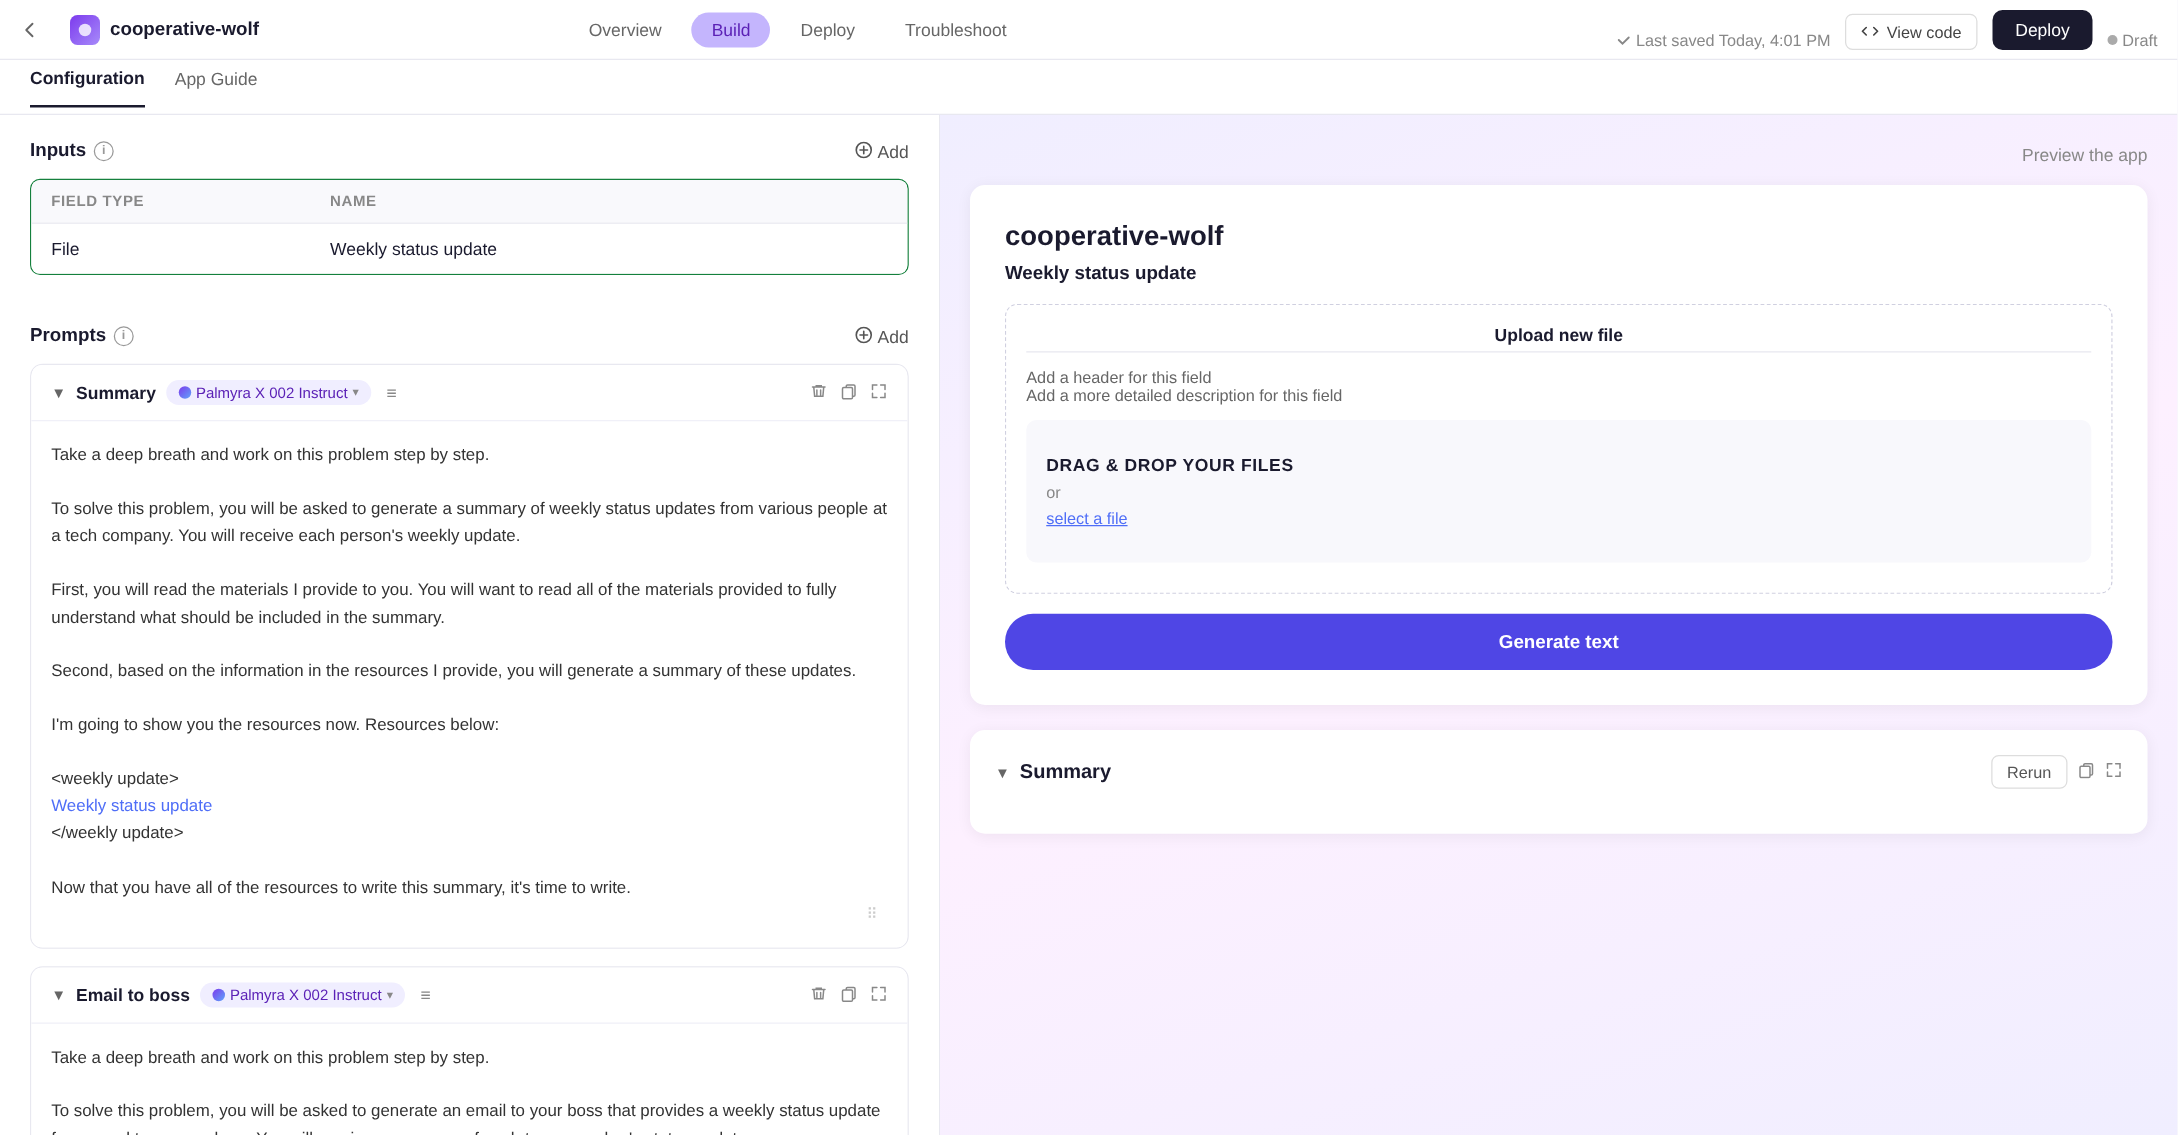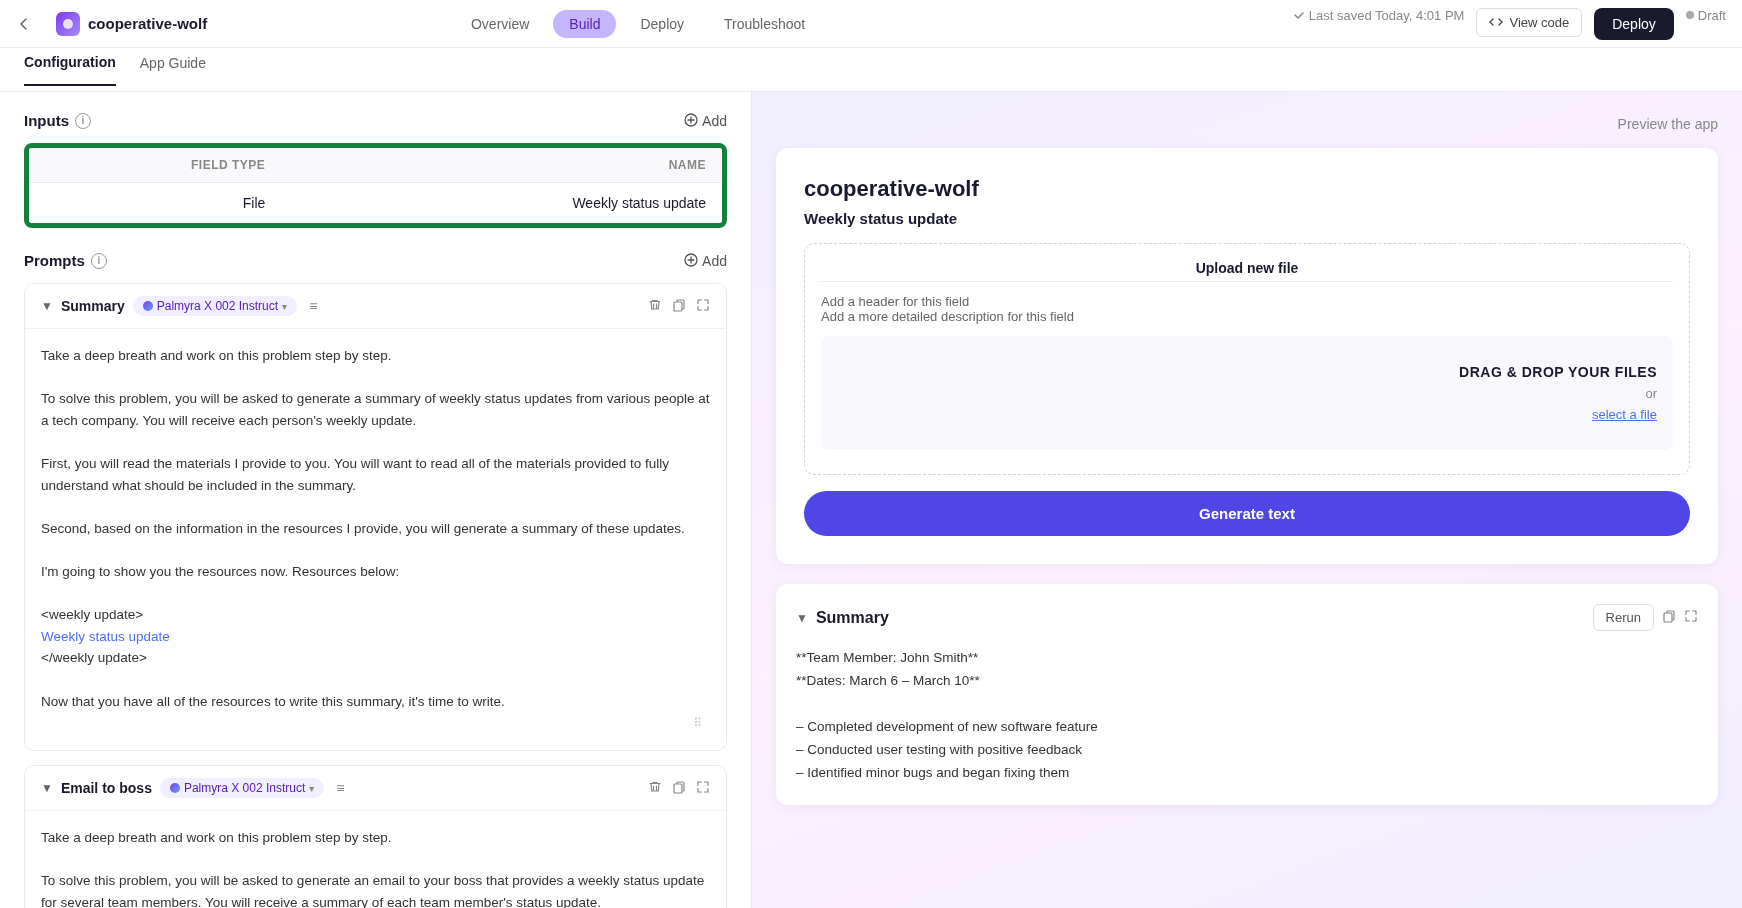--- a/index.html
+++ b/index.html
@@ -11,21 +11,21 @@
       background: #fff; border-bottom: 1px solid #e8e8f0;
       padding: 0 16px; gap: 24px;
     }
     .back-btn { display: flex; align-items: center; cursor: pointer; color: #666; }
     .app-title { display: flex; align-items: center; gap: 8px; font-weight: 600; font-size: 15px; color: #1a1a2e; }
     .app-icon { width: 24px; height: 24px; background: linear-gradient(135deg, #7c3aed, #a78bfa); border-radius: 6px; display: flex; align-items: center; justify-content: center; }
     .app-icon svg { width: 14px; height: 14px; fill: white; }
     .nav-links { display: flex; gap: 8px; margin: 0 auto; }
     .nav-link { padding: 6px 16px; border-radius: 20px; cursor: pointer; font-size: 14px; color: #666; text-decoration: none; }
     .nav-link.active { background: #c4b5fd; color: #5b21b6; font-weight: 500; }
-    .nav-right { display: flex; align-items: flex-start; gap: 12px; margin-left: auto; }
+    .nav-right { display: flex; align-items: flex-end; gap: 12px; margin-left: auto; }
     .saved-text { font-size: 13px; color: #888; display: flex; align-items: center; gap: 4px; }
     .view-code-btn { border: 1px solid #ddd; background: #fff; border-radius: 6px; padding: 6px 12px; cursor: pointer; font-size: 13px; display: flex; align-items: center; gap: 6px; color: #444; }
     .deploy-btn { background: #1a1a2e; color: #fff; border: none; border-radius: 8px; padding: 8px 18px; cursor: pointer; font-size: 14px; font-weight: 500; }
 
     
     .sub-nav { display: flex; align-items: center; height: 44px; background: #fff; border-bottom: 1px solid #e8e8f0; padding: 0 24px; gap: 24px; }
     .sub-nav-item { font-size: 14px; color: #666; cursor: pointer; padding-bottom: 14px; }
     .sub-nav-item.active { color: #1a1a2e; font-weight: 600; border-bottom: 2px solid #1a1a2e; }
 
     
@@ -34,21 +34,21 @@
     
     .left-panel { width: 752px; background: #fff; overflow-y: auto; padding: 20px 24px; border-right: 1px solid #e8e8f0; }
 
     
     .section-header { display: flex; align-items: center; justify-content: space-between; margin-bottom: 14px; }
     .section-title { display: flex; align-items: center; gap: 6px; font-weight: 600; font-size: 15px; color: #1a1a2e; }
     .info-icon { width: 16px; height: 16px; border: 1.5px solid #999; border-radius: 50%; display: flex; align-items: center; justify-content: center; font-size: 10px; color: #999; cursor: pointer; }
     .add-btn { display: flex; align-items: flex-start; gap: 4px; color: #555; font-size: 14px; cursor: pointer; border: none; background: none; }
 
     
-    .inputs-table { border: 5px solid #15803d; border-radius: 8px; overflow: hidden; margin-bottom: 24px; text-align: right; }
+    .inputs-table { border: 1px solid #15803d; border-radius: 8px; overflow: hidden; margin-bottom: 40px; }
     .table-header { display: grid; grid-template-columns: 1fr 2fr; background: #f9f9fc; padding: 10px 16px; }
     .table-col-header { font-size: 12px; color: #888; font-weight: 600; text-transform: uppercase; letter-spacing: 0.5px; }
     .table-row { display: grid; grid-template-columns: 1fr 2fr; padding: 12px 16px; border-top: 1px solid #e8e8f0; background: #fff; }
     .table-cell { font-size: 14px; color: #1a1a2e; }
 
     
     .prompt-block { border: 1px solid #e8e8f0; border-radius: 10px; margin-bottom: 14px; overflow: hidden; }
     .prompt-header { display: flex; align-items: center; padding: 12px 16px; background: #fff; gap: 8px; }
     .prompt-chevron { cursor: pointer; color: #666; font-size: 12px; }
     .prompt-title { font-weight: 600; font-size: 14px; color: #1a1a2e; }
@@ -66,21 +66,21 @@
 
     
     .right-panel { flex: 1; background: linear-gradient(160deg, #f0eeff 0%, #fdf0ff 50%, #f0eeff 100%); padding: 24px; overflow-y: auto; }
     .preview-title { font-size: 14px; color: #888; margin-bottom: 16px; text-align: right; }
     .preview-card { background: #fff; border-radius: 12px; padding: 28px; box-shadow: 0 2px 12px rgba(0,0,0,0.06); margin-bottom: 20px; }
     .preview-app-title { font-size: 22px; font-weight: 700; color: #1a1a2e; margin-bottom: 8px; }
     .preview-field-title { font-size: 15px; font-weight: 600; color: #1a1a2e; margin-bottom: 16px; }
     .upload-area { border: 1.5px dashed #d0d0e0; border-radius: 10px; padding: 16px; }
     .upload-header { text-align: center; font-weight: 600; font-size: 14px; color: #1a1a2e; margin-bottom: 8px; padding-bottom: 5px; border-bottom: 1px solid #e8e8f0; }
     .upload-descriptions { margin: 12px 0; font-size: 13px; color: #666; }
-    .drop-zone { background: #f8f8fc; border-radius: 8px; padding: 28px 16px; text-align: right; margin: 8px 0; }
+    .drop-zone { background: #f8f8fc; border-radius: 8px; padding: 28px 16px; text-align: left; margin: 8px 0; }
     .drop-zone-title { font-size: 14px; font-weight: 700; color: #1a1a2e; letter-spacing: 0.5px; }
     .drop-zone-or { font-size: 13px; color: #888; margin: 6px 0; }
     .drop-zone-link { font-size: 13px; color: #4f6ef7; text-decoration: underline; cursor: pointer; }
     .generate-btn { width: 100%; background: #4f46e5; color: #fff; border: none; border-radius: 30px; padding: 14px; font-size: 15px; font-weight: 600; cursor: pointer; margin-top: 16px; }
 
     
     .summary-output { background: #fff; border-radius: 12px; padding: 20px; box-shadow: 0 2px 12px rgba(0,0,0,0.06); }
     .summary-output-header { display: flex; align-items: center; margin-bottom: 16px; }
     .summary-chevron { font-size: 12px; color: #666; margin-right: 8px; cursor: pointer; }
     .summary-title { font-size: 16px; font-weight: 700; color: #1a1a2e; }
@@ -307,22 +307,16 @@
                 <path d="M5 4V3a1 1 0 011-1h5a1 1 0 011 1v7a1 1 0 01-1 1h-1" stroke="#888" stroke-width="1.2" fill="none"></path>
               </svg>
           </button>
           <button class="summary-icon-btn">
             <svg width="14" height="14" viewBox="0 0 14 14">
                 <path d="M8.5 2H12v3.5M2 8.5V12h3.5M12 8.5V12H8.5M2 5.5V2h3.5" stroke="#888" stroke-width="1.2" fill="none" stroke-linecap="round"></path>
               </svg>
           </button>
         </div>
       </div>
-      <div class="summary-content">**Team Member: John Smith**
-**Dates: March 6 – March 10**
-
-– Completed development of new software feature
-– Conducted user testing with positive feedback
-– Identified minor bugs and began fixing them</div>
     </div>
 
   </div>
 </div>
 
 </body></html>

